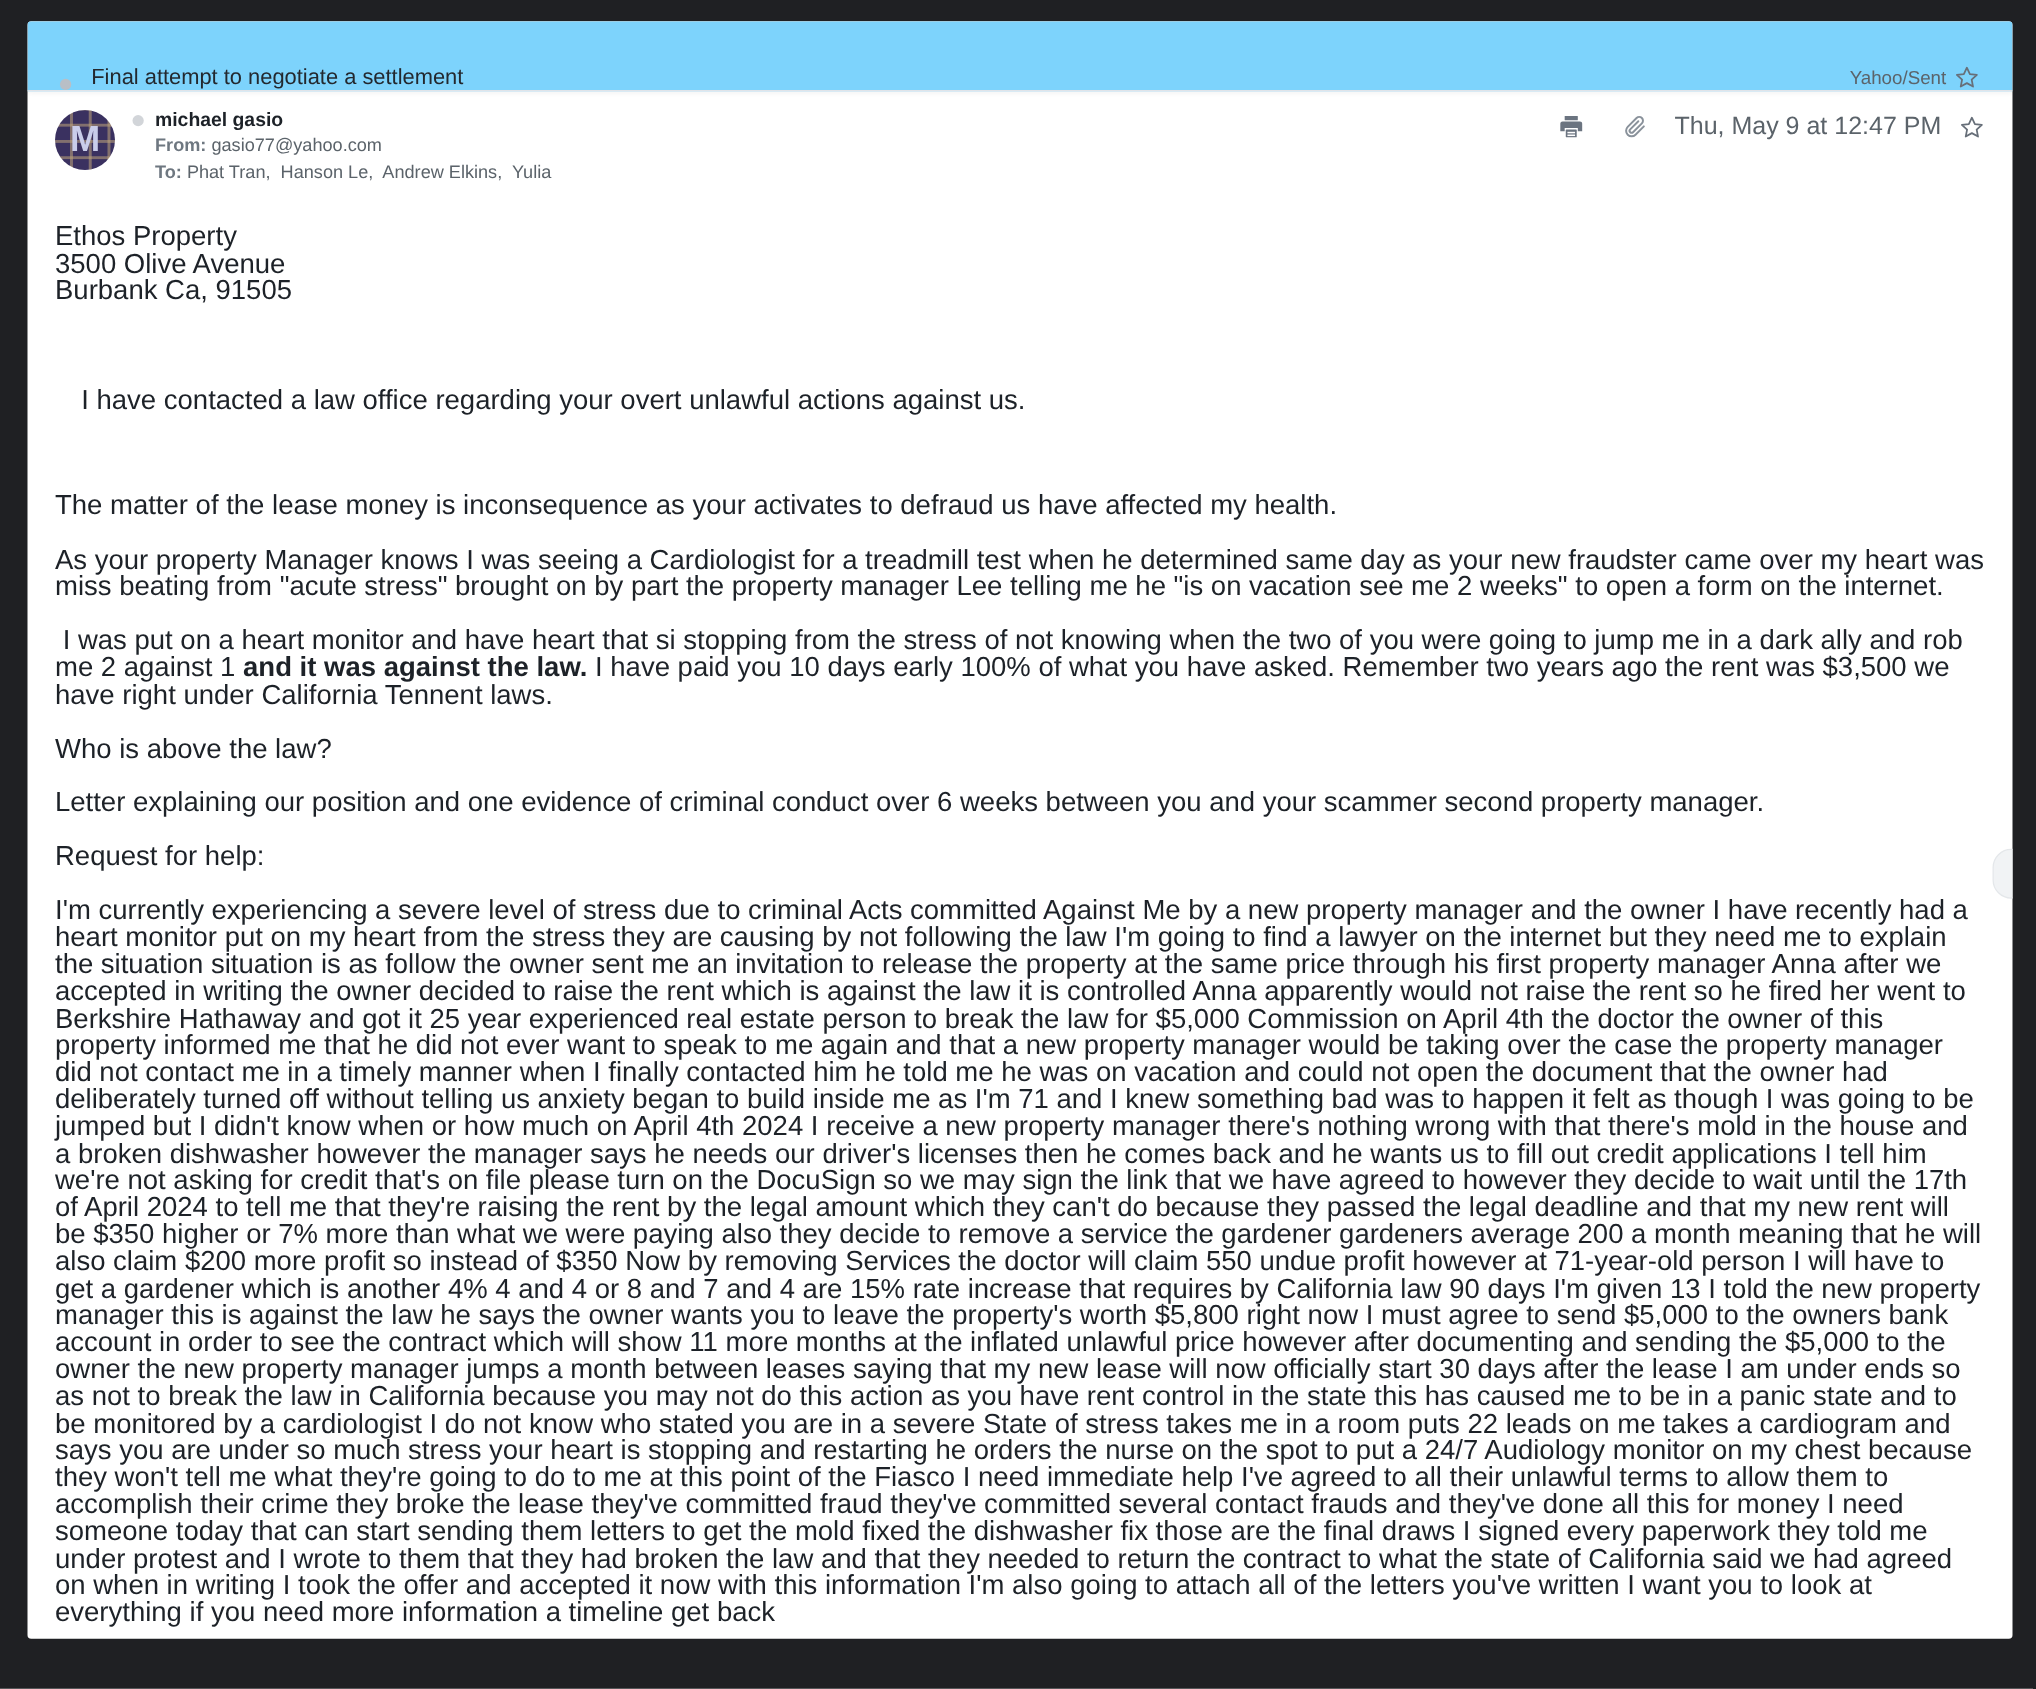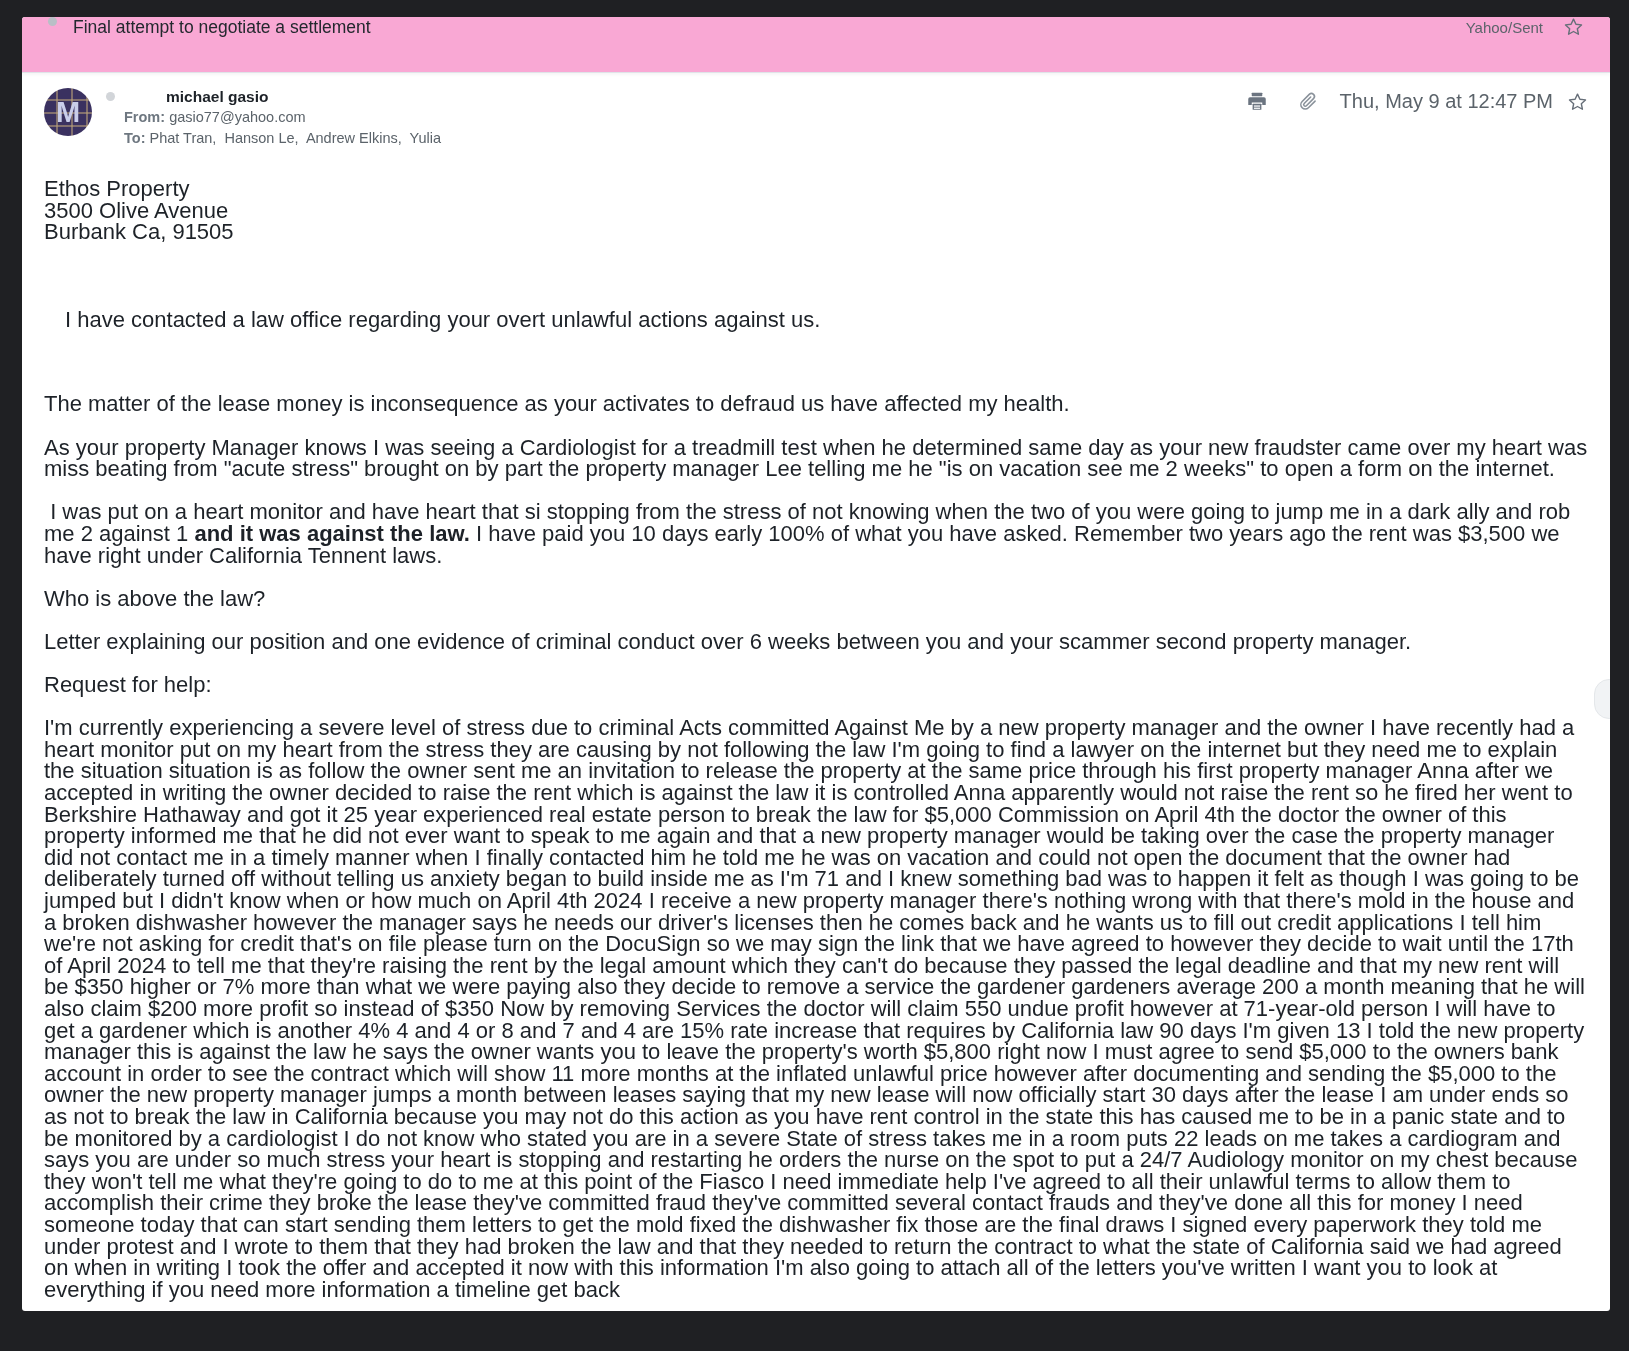--- a/index.html
+++ b/index.html
@@ -15,41 +15,41 @@
     left:22px; top:17px;
     width:1588px; height:1294px;
     background:#ffffff;
     border-radius:3px;
     overflow:hidden;
   }
   
   .subject-bar{
     height:55px;
     display:flex;
-    align-items:flex-start;
+    align-items:flex-end;
     padding:0 26px 0 26px;
     border-bottom:1px solid #e0e4e9;
     box-shadow:0 2px 3px rgba(0,0,0,0.04);
     position:relative;
-    background:#f9a8d4;
+    background:#7dd3fc;
   }
   .unread-dot{
     width:9px;height:9px;border-radius:50%;
     background:#b9bfc6;
     margin-right:16px;
     flex:0 0 auto;
   }
   .subject-title{
     font-size:17.5px;
     color:#23282e;
     flex:1 1 auto;
     white-space:nowrap;
   }
   .subject-right{
-    display:flex;align-items:center;gap:20px;
+    display:flex;align-items:center;gap:6px;
     color:#5b636a;
   }
   .folder-label{font-size:15px;color:#5b636a;}
   .star-svg{display:block;}
   
   .msg-main{
     position:relative;
     padding:13px 22px 0 22px;
   }
   .msg-header{
@@ -71,21 +71,21 @@
     font-weight:700;font-size:29px;
     flex:0 0 auto;
     margin-top:2px;
   }
   .sender-meta{margin-left:14px;}
   .sender-name-row{display:flex;align-items:center;}
   .sender-dot{
     width:9px;height:9px;border-radius:50%;
     background:#d2d5d9;margin-right:9px;flex:0 0 auto;
   }
-  .sender-name{font-size:15.5px;font-weight:700;color:#1d2228;line-height:21px;margin-left:42px;}
+  .sender-name{font-size:15.5px;font-weight:700;color:#1d2228;line-height:21px;}
   .meta-line{font-size:14.5px;color:#5b636a;line-height:21px;padding-left:18px;}
   .meta-label{font-weight:700;color:#6e7780;}
   .pre-wrap{white-space:pre-wrap;}
   .header-actions{
     display:flex;align-items:center;gap:0;
     margin-top:4px;
     color:#5b636a;
   }
   .action-icon{display:flex;align-items:center;justify-content:center;cursor:pointer;}
   .printer-wrap{margin-right:30px;}

